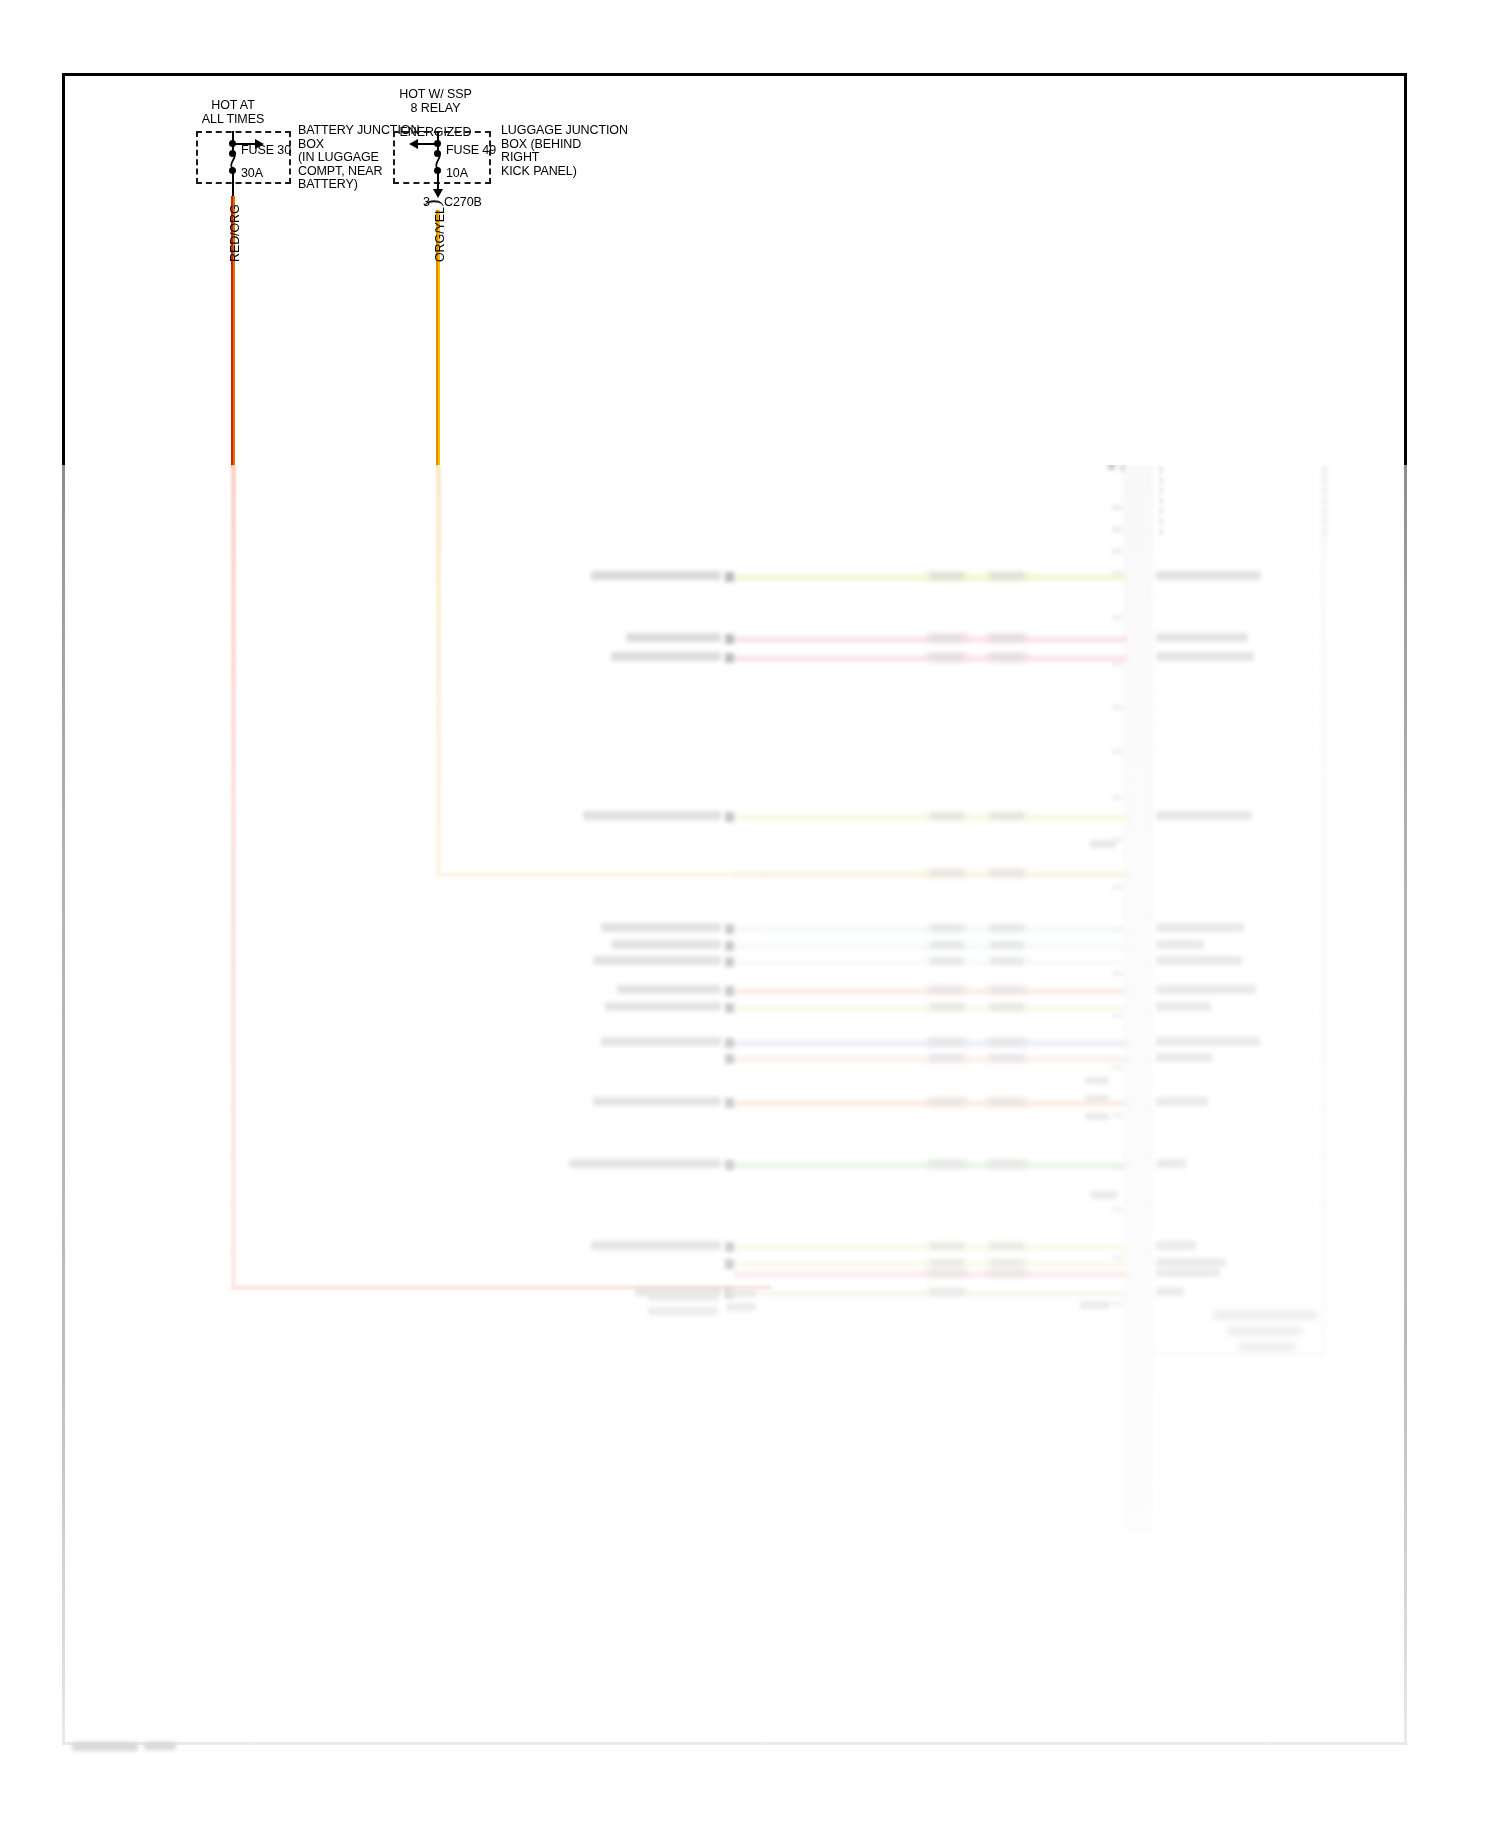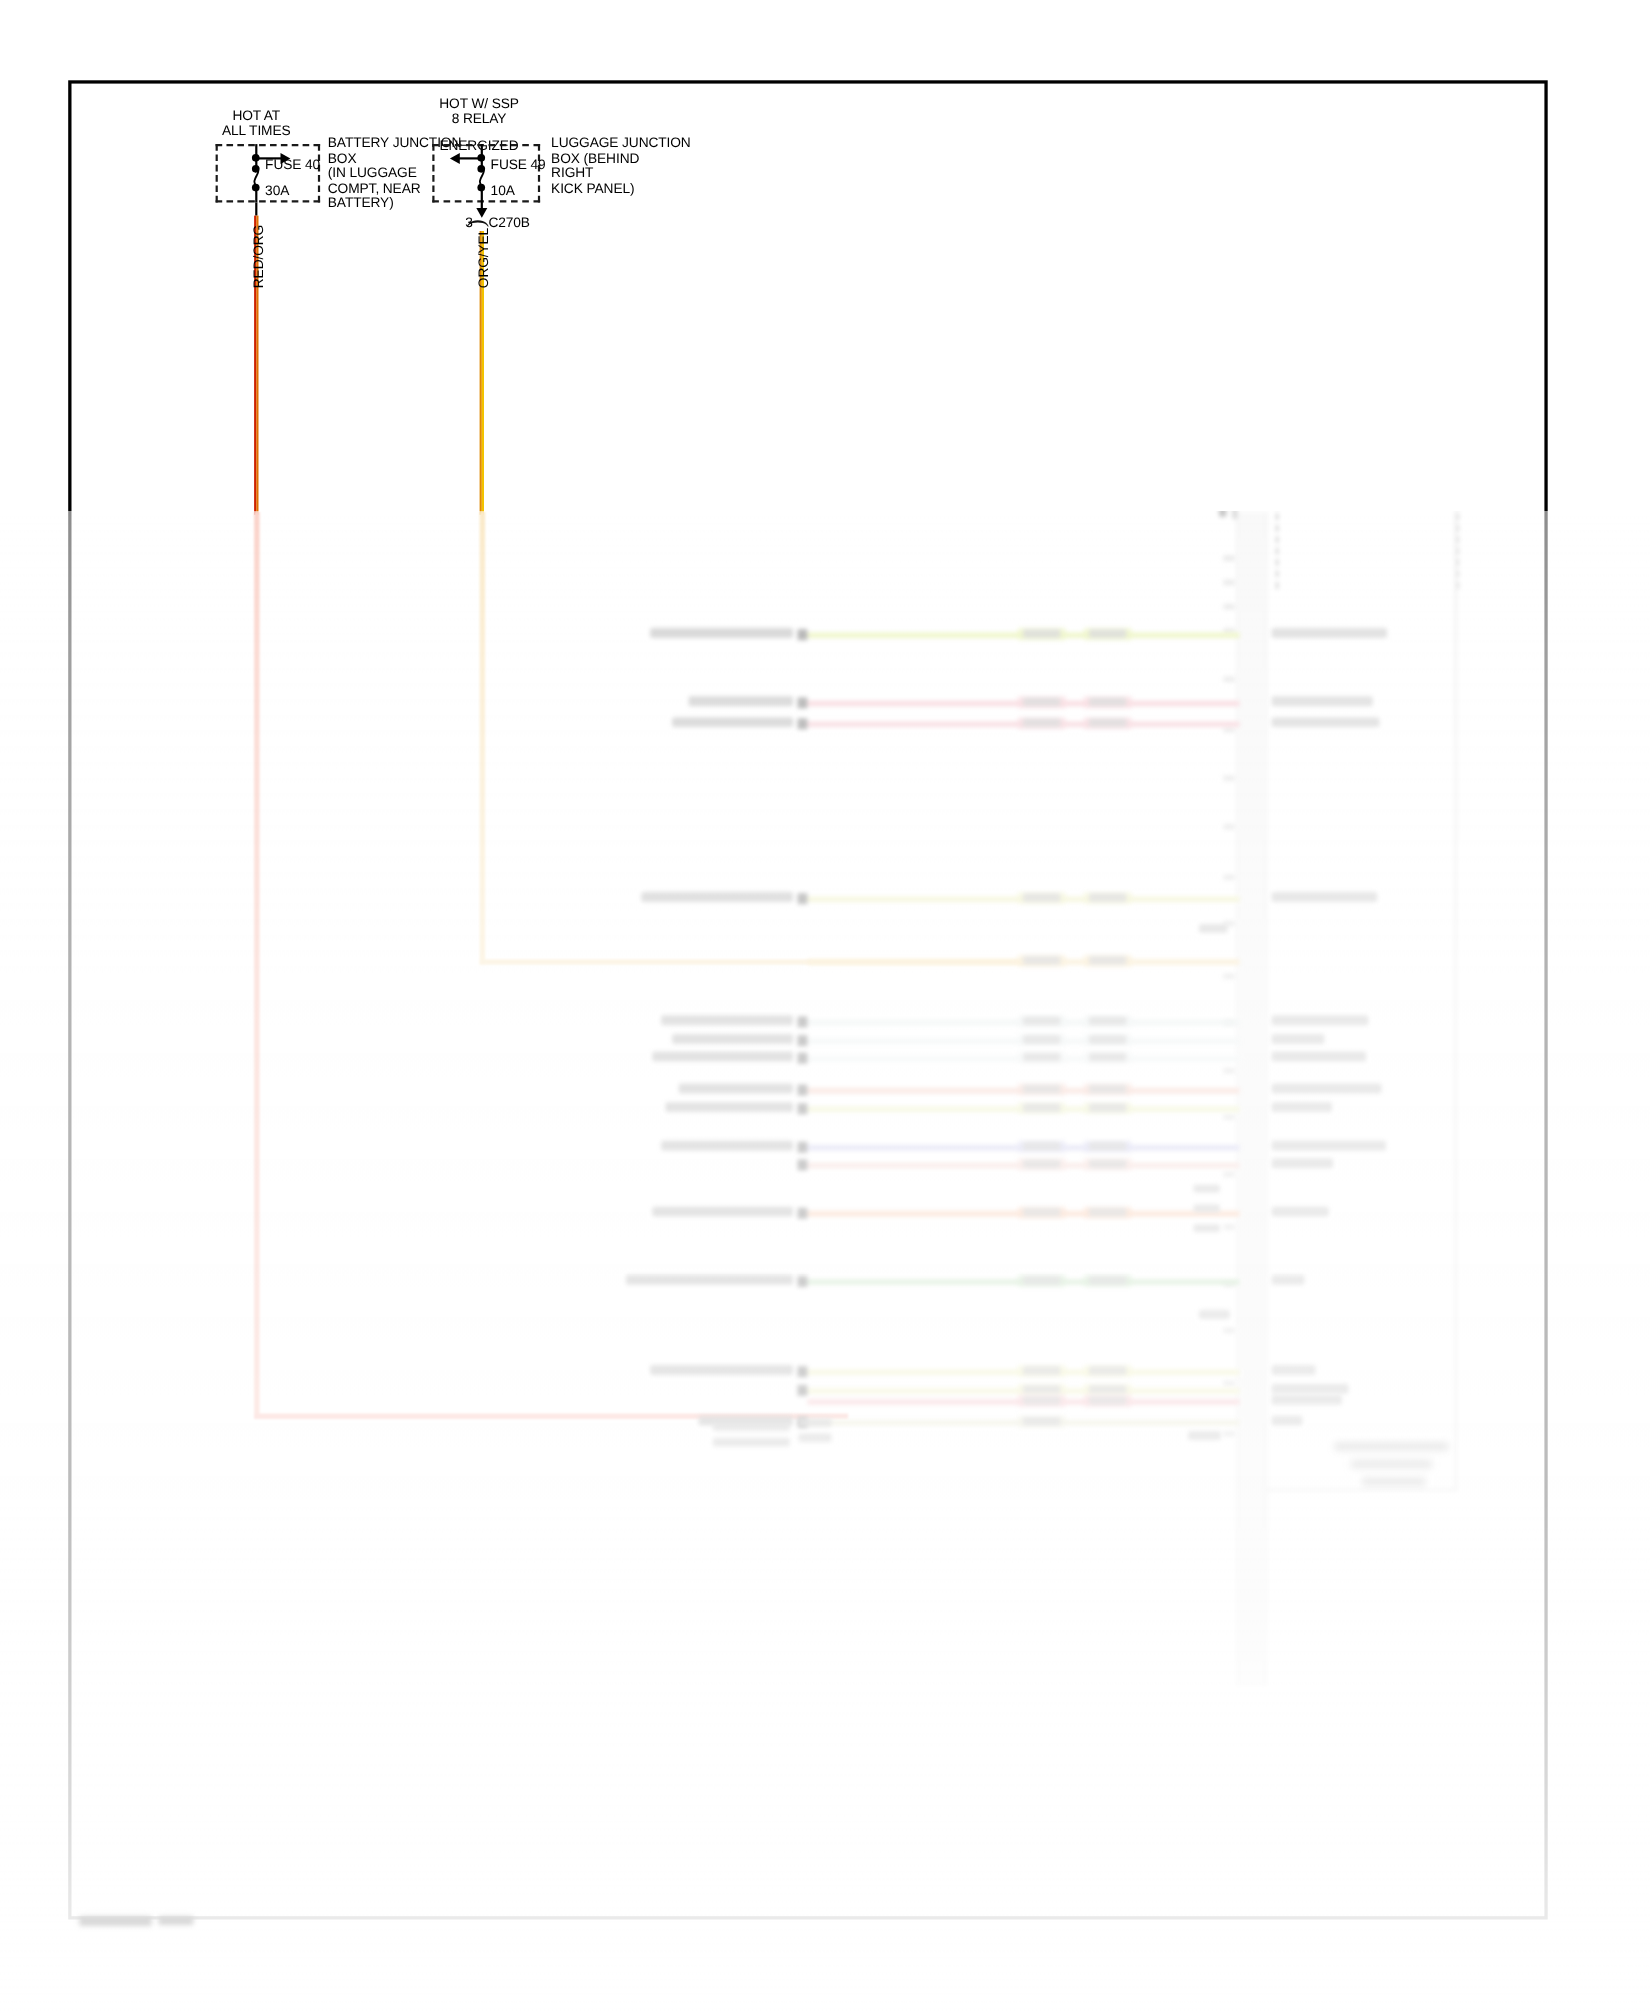--- a/index.html
+++ b/index.html
@@ -205,21 +205,21 @@
 
   <div class="blackline" style="left:232px; top:144px; width:2px; height:9px;"></div>
   <div class="dot" style="left:229px; top:150px;"></div>
 
   <svg class="fuse-squiggle" style="left:224px; top:153px;" width="20" height="20" viewBox="0 0 20 20">
     <path d="M9 0 C 15 4, 3 10, 9 16" stroke="#000" stroke-width="1.7" fill="none"></path>
   </svg>
   <div class="dot" style="left:229px; top:167px;"></div>
   <div class="blackline" style="left:232px; top:170px; width:2px; height:14px;"></div>
 
-  <div class="lbl" style="left:241px; top:144px;">FUSE 40</div>
+  <div class="lbl" style="left:241px; top:144px;">FUSE 30</div>
   <div class="lbl" style="left:241px; top:167px;">30A</div>
 
   <div class="lbl" style="left:298px; top:124px;">BATTERY JUNCTION
 BOX
 (IN LUGGAGE
 COMPT, NEAR
 BATTERY)</div>
 
   <div class="blackline" style="left:232px; top:184px; width:2px; height:12px;"></div>
 

